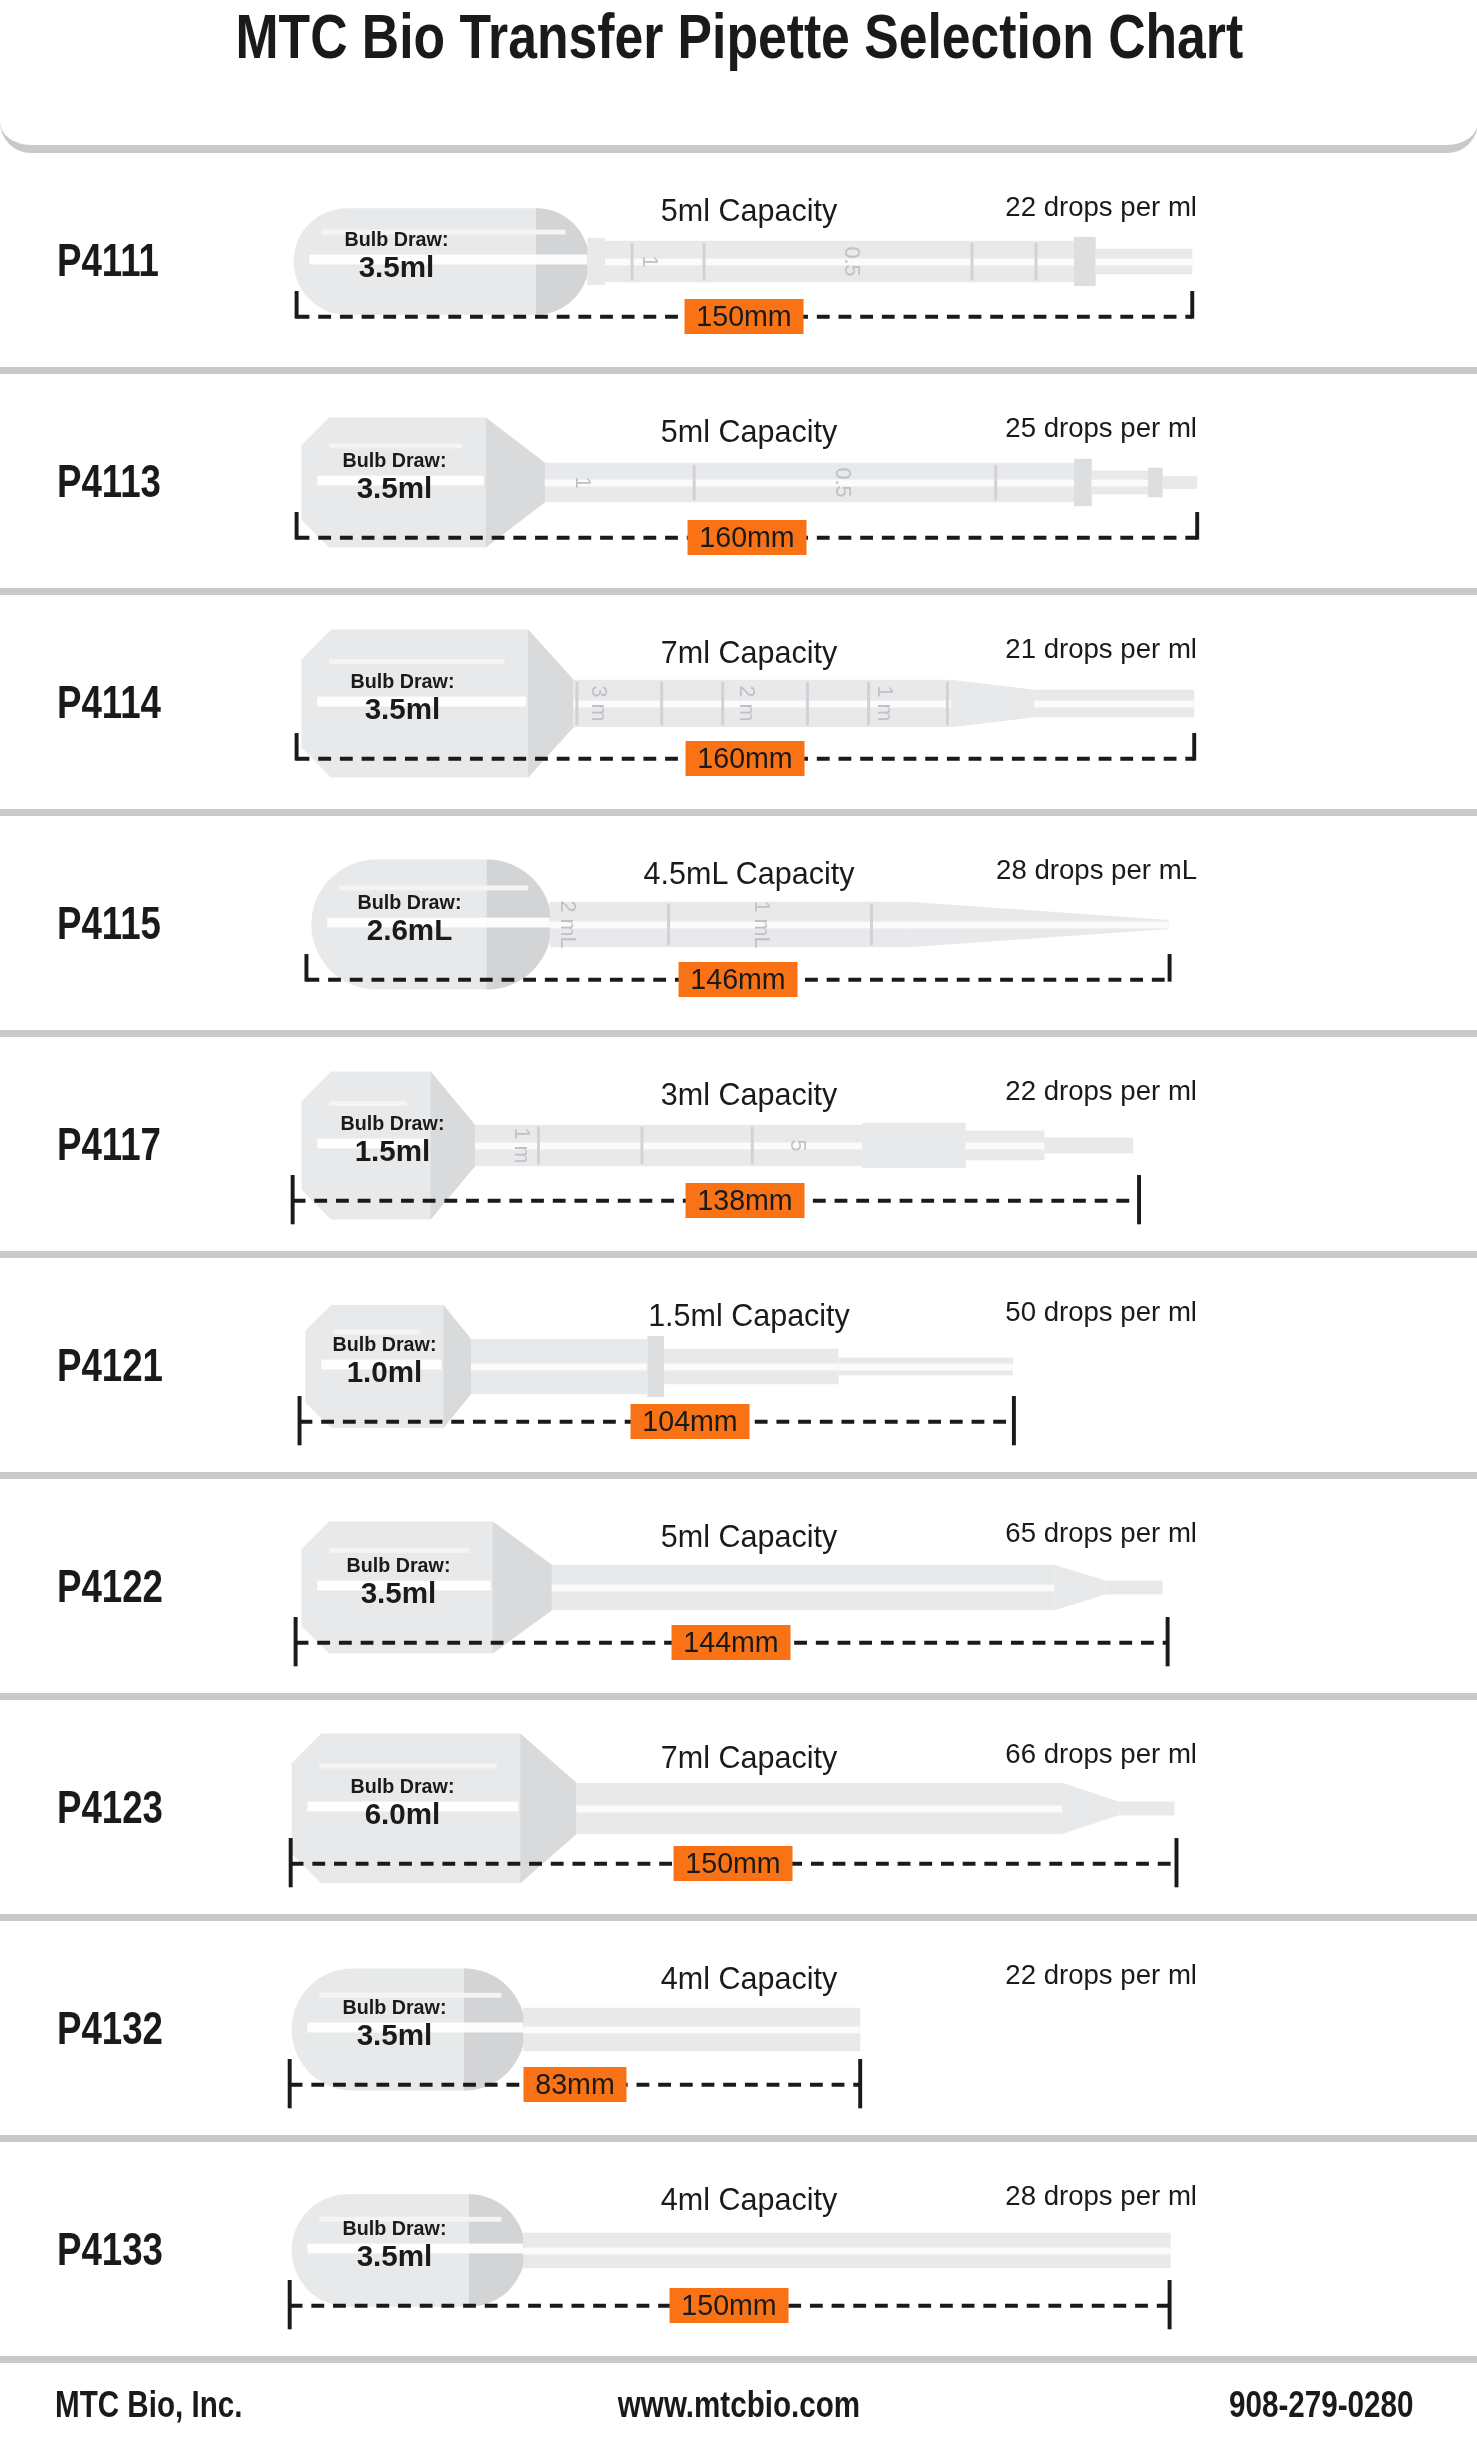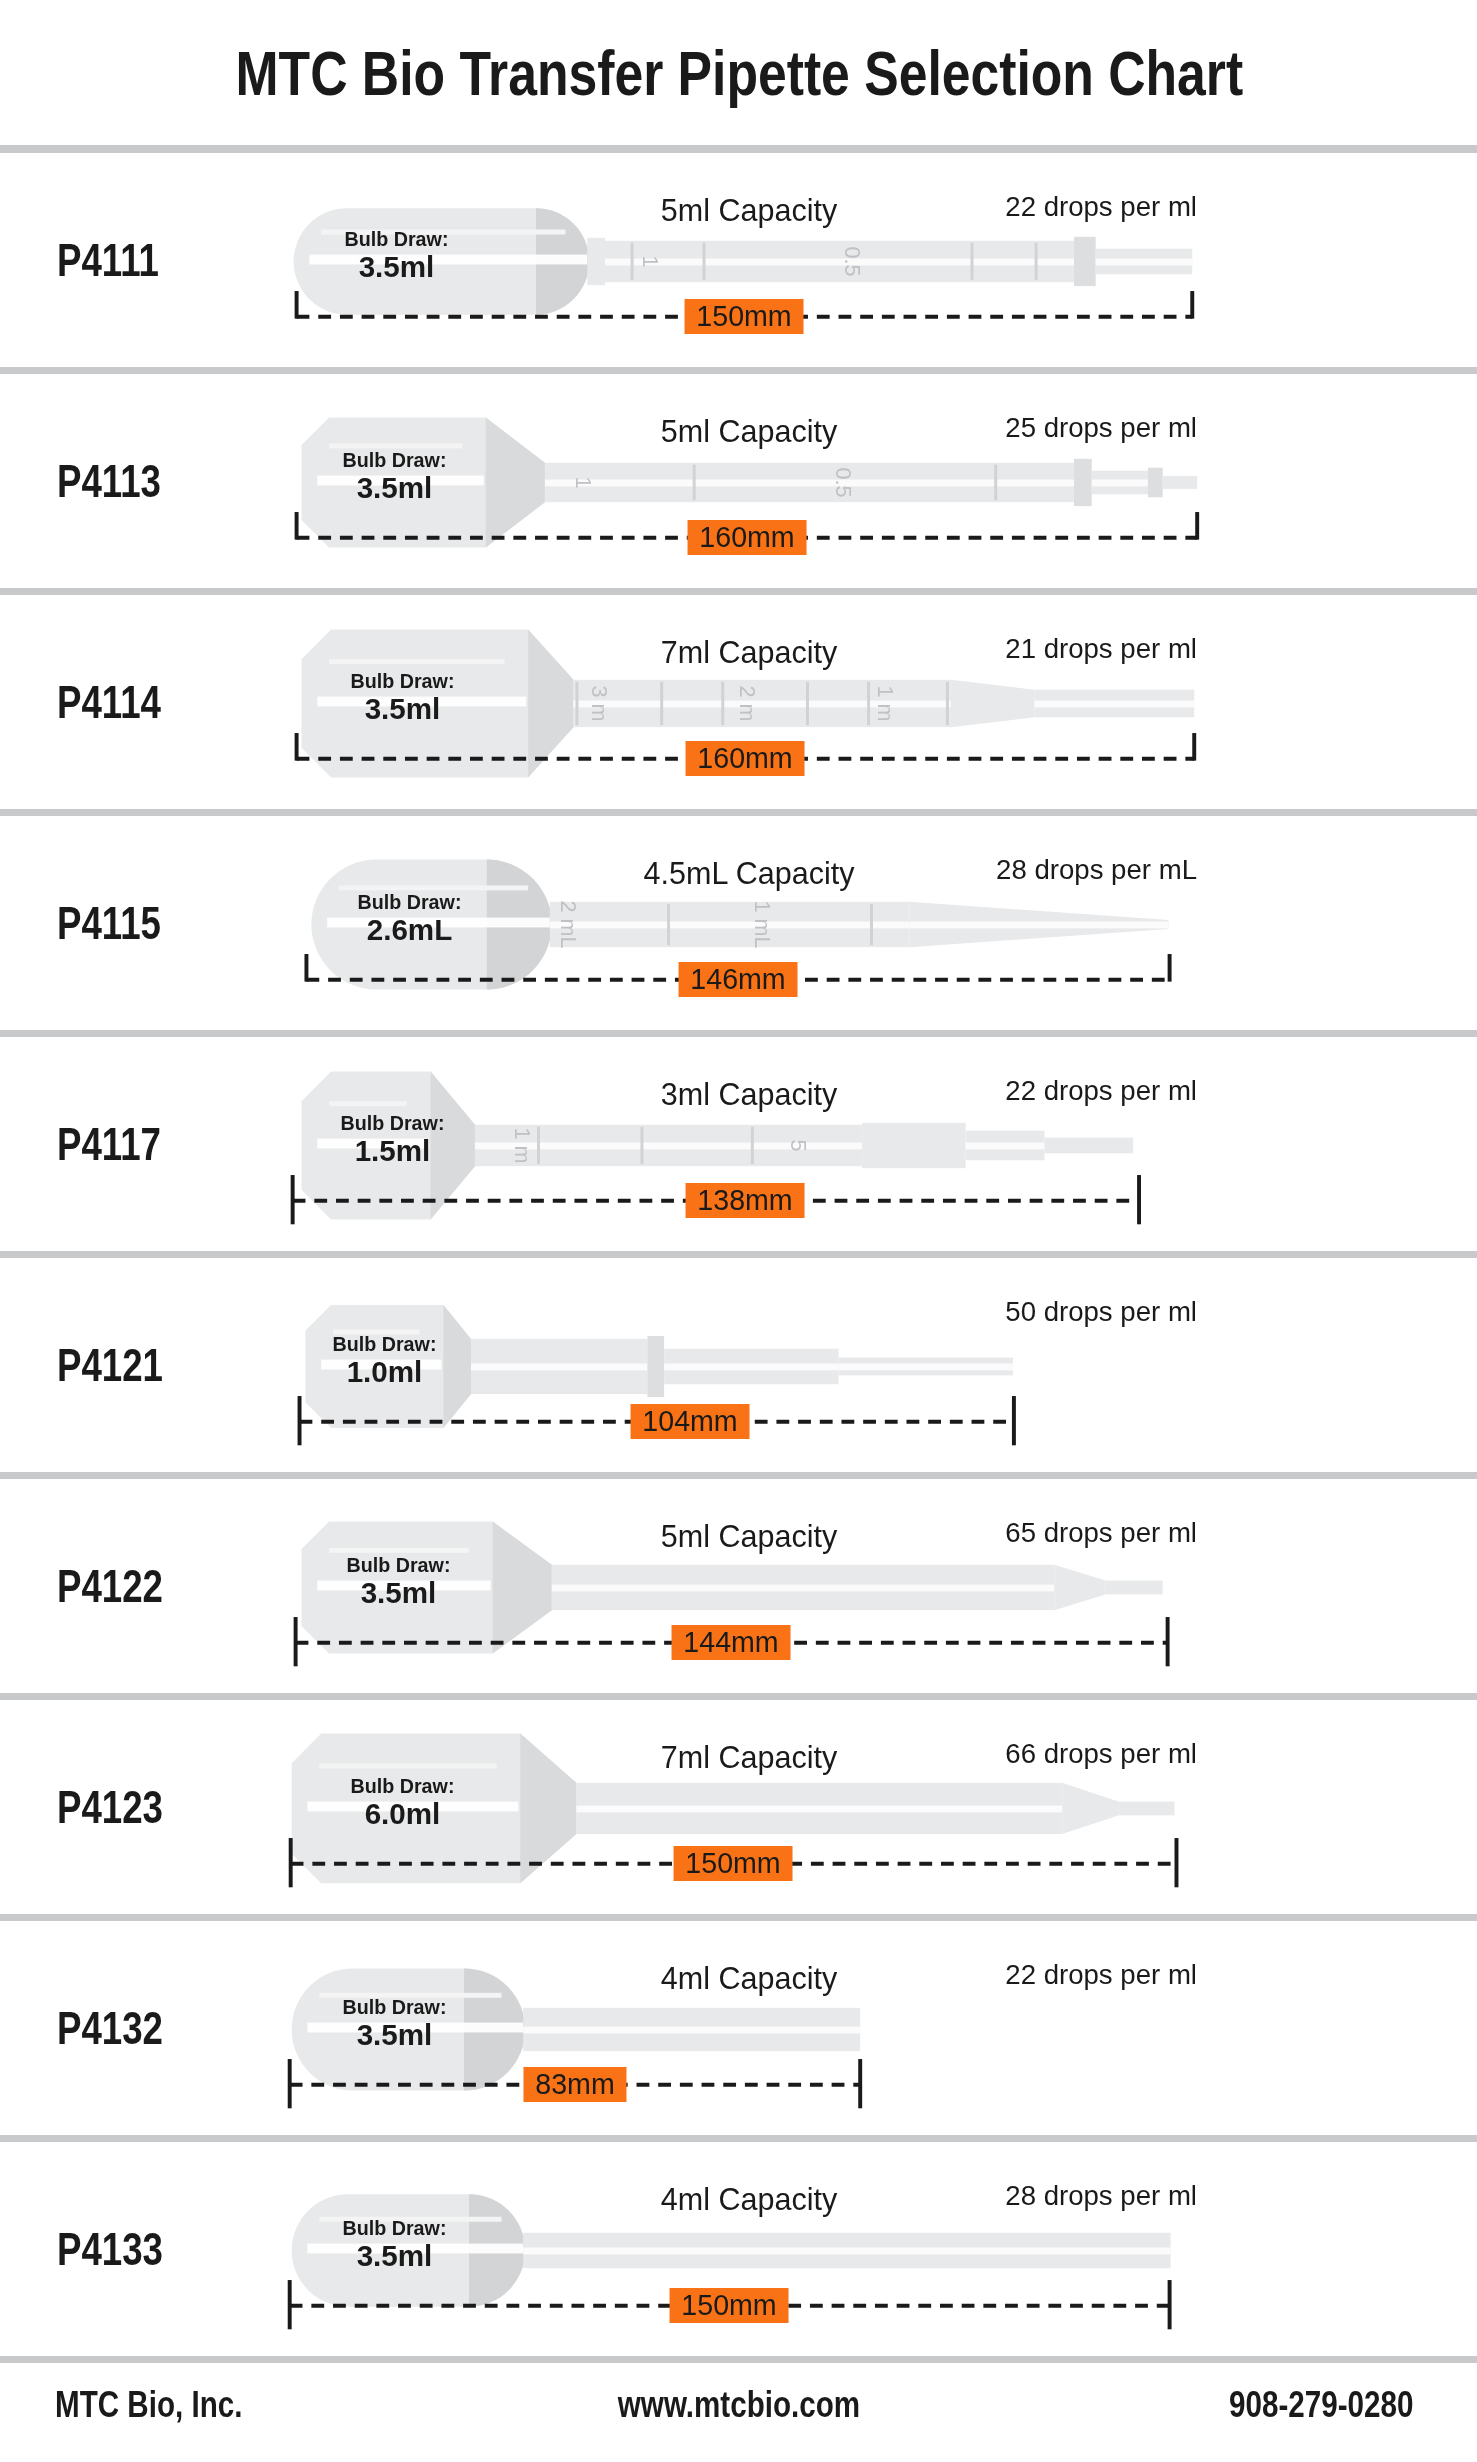--- a/index.html
+++ b/index.html
@@ -1,18 +1,18 @@
 <!DOCTYPE html>
 <html><head>
 <meta charset="utf-8">
 <style>
   html,body{margin:0;padding:0;background:#ffffff;}
   body{width:1478px;height:2463px;font-family:"Liberation Sans",sans-serif;color:#1a1a1a;position:relative;overflow:hidden;}
   .page{width:1478px;height:2463px;position:relative;}
-  .titlebar{height:145px;border-bottom:8.9px solid #c7c9cb;display:flex;align-items:center;justify-content:center;}
+  .titlebar{height:145px;border-bottom:8.9px solid #c7c9cb;display:flex;justify-content:center;border-radius:31px;}
   .title{font-size:63px;font-weight:bold;white-space:nowrap;transform:scaleX(0.82);transform-origin:center;letter-spacing:0;margin:0;}
   .row{position:relative;height:214px;border-bottom:7.9px solid #c7c9cb;}
   .model{position:absolute;left:57px;top:83px;font-size:47px;font-weight:bold;line-height:47px;transform:scaleX(0.78);transform-origin:left center;white-space:nowrap;}
   .capacity{position:absolute;left:404px;width:690px;top:41px;text-align:center;font-size:30.5px;line-height:33px;}
   .drops{position:absolute;left:803px;width:394px;top:38px;text-align:right;font-size:27.6px;line-height:31.5px;}
   .pipette{position:absolute;left:0;top:0;width:1478px;height:214px;display:block;}
   .bulbdraw{position:absolute;width:227px;text-align:center;top:76px;font-weight:bold;}
   .bd-label{display:block;font-size:19.7px;line-height:21.7px;}
   .bd-value{display:block;font-size:29.6px;line-height:31.5px;}
   .dimlabel{position:absolute;top:146px;transform:translateX(-50%);background:#f97316;padding:0 11.8px;font-size:28.6px;line-height:35px;white-space:nowrap;}
@@ -199,20 +199,21 @@
           <rect x="657" y="79" width="17" height="62" fill="#dddee0"></rect>
           <rect x="674" y="92" width="177" height="36" fill="#e8e9ea"></rect>
           <rect x="674" y="107" width="177" height="7" fill="#fbfbfc"></rect>
           <rect x="851" y="101" width="177" height="18" fill="#e8e9ea"></rect>
           <rect x="851" y="107" width="177" height="7" fill="#fbfbfc"></rect>
           <line x1="304" y1="166" x2="1029" y2="166" stroke="#1a1a1a" stroke-width="4" stroke-dasharray="13 9"></line>
           <line x1="304" y1="140" x2="304" y2="190" stroke="#1a1a1a" stroke-width="4"></line>
           <line x1="1029" y1="140" x2="1029" y2="190" stroke="#1a1a1a" stroke-width="4"></line>
         </svg>
     <div class="model">P4121</div>
+    <div class="capacity">1.5ml Capacity</div>
     <div class="drops">50 drops per ml</div>
     <div class="bulbdraw" style="left: 271px;">
       <span class="bd-label">Bulb Draw:</span>
       <span class="bd-value">1.0ml</span>
     </div>
     <div class="dimlabel" style="left: 690px;">104mm</div>
   </div>
 
   <div class="row">
     <svg class="pipette" viewBox="0 0 1500 217" xmlns="http://www.w3.org/2000/svg">

